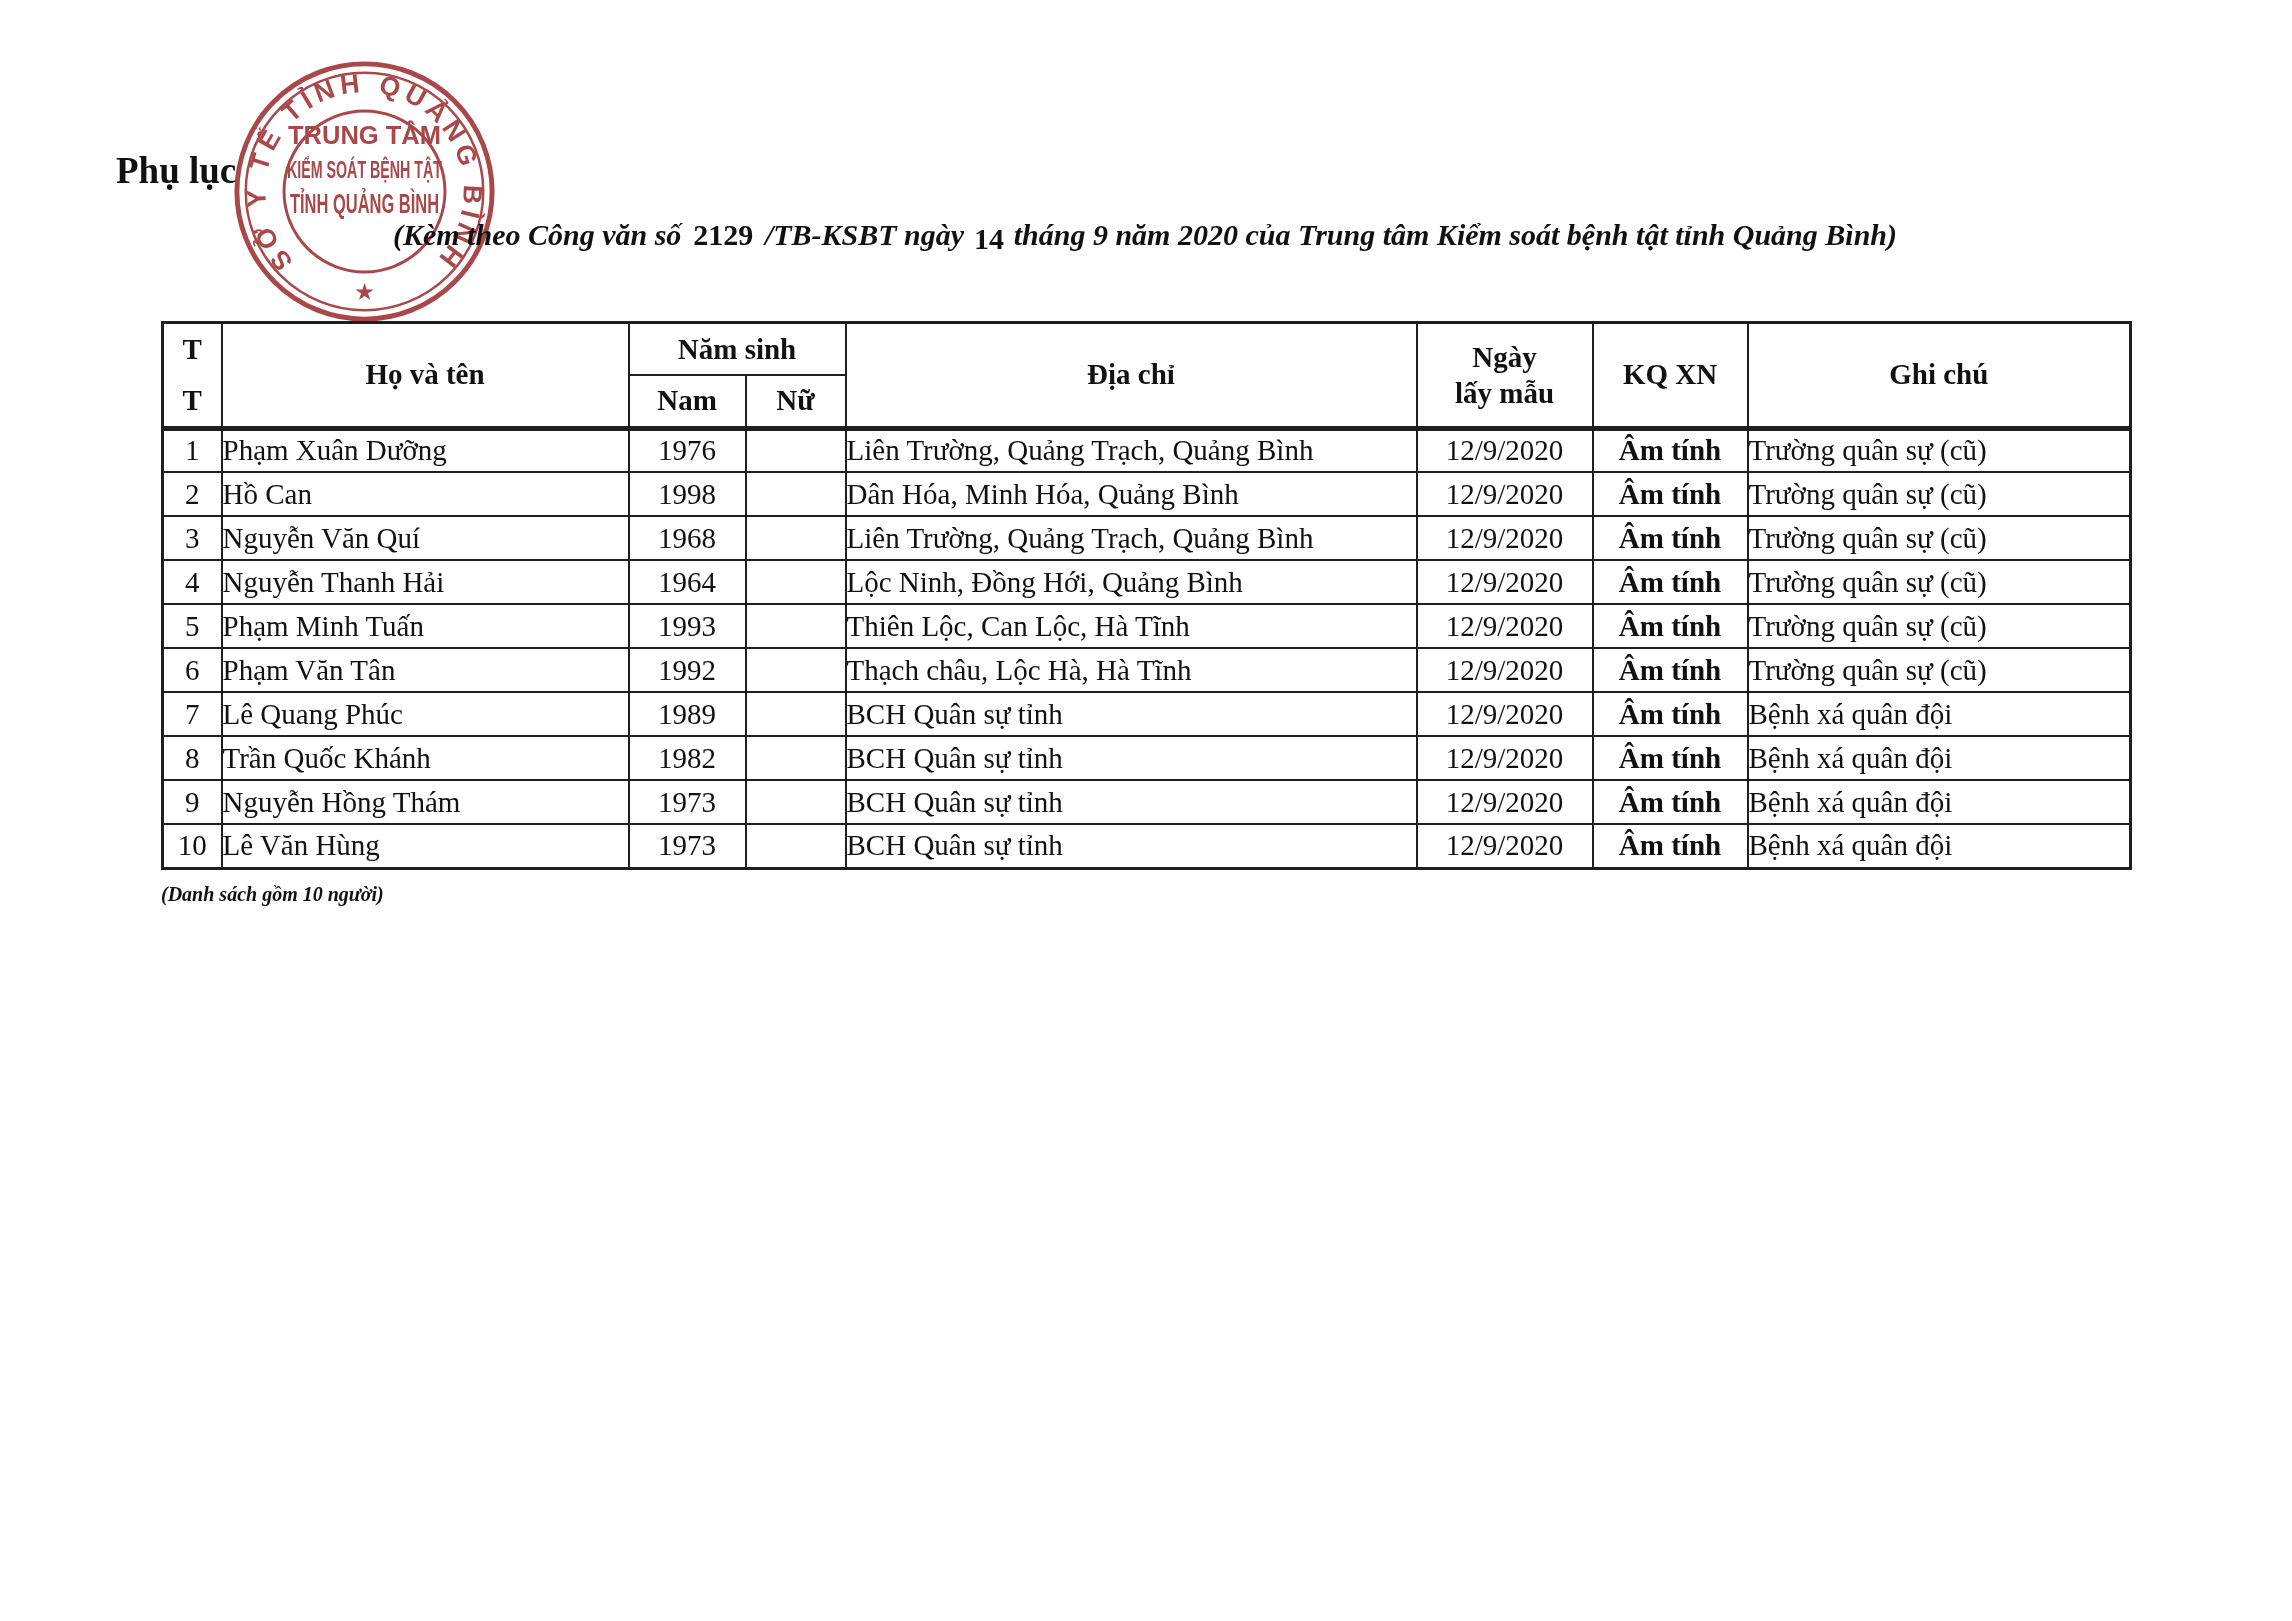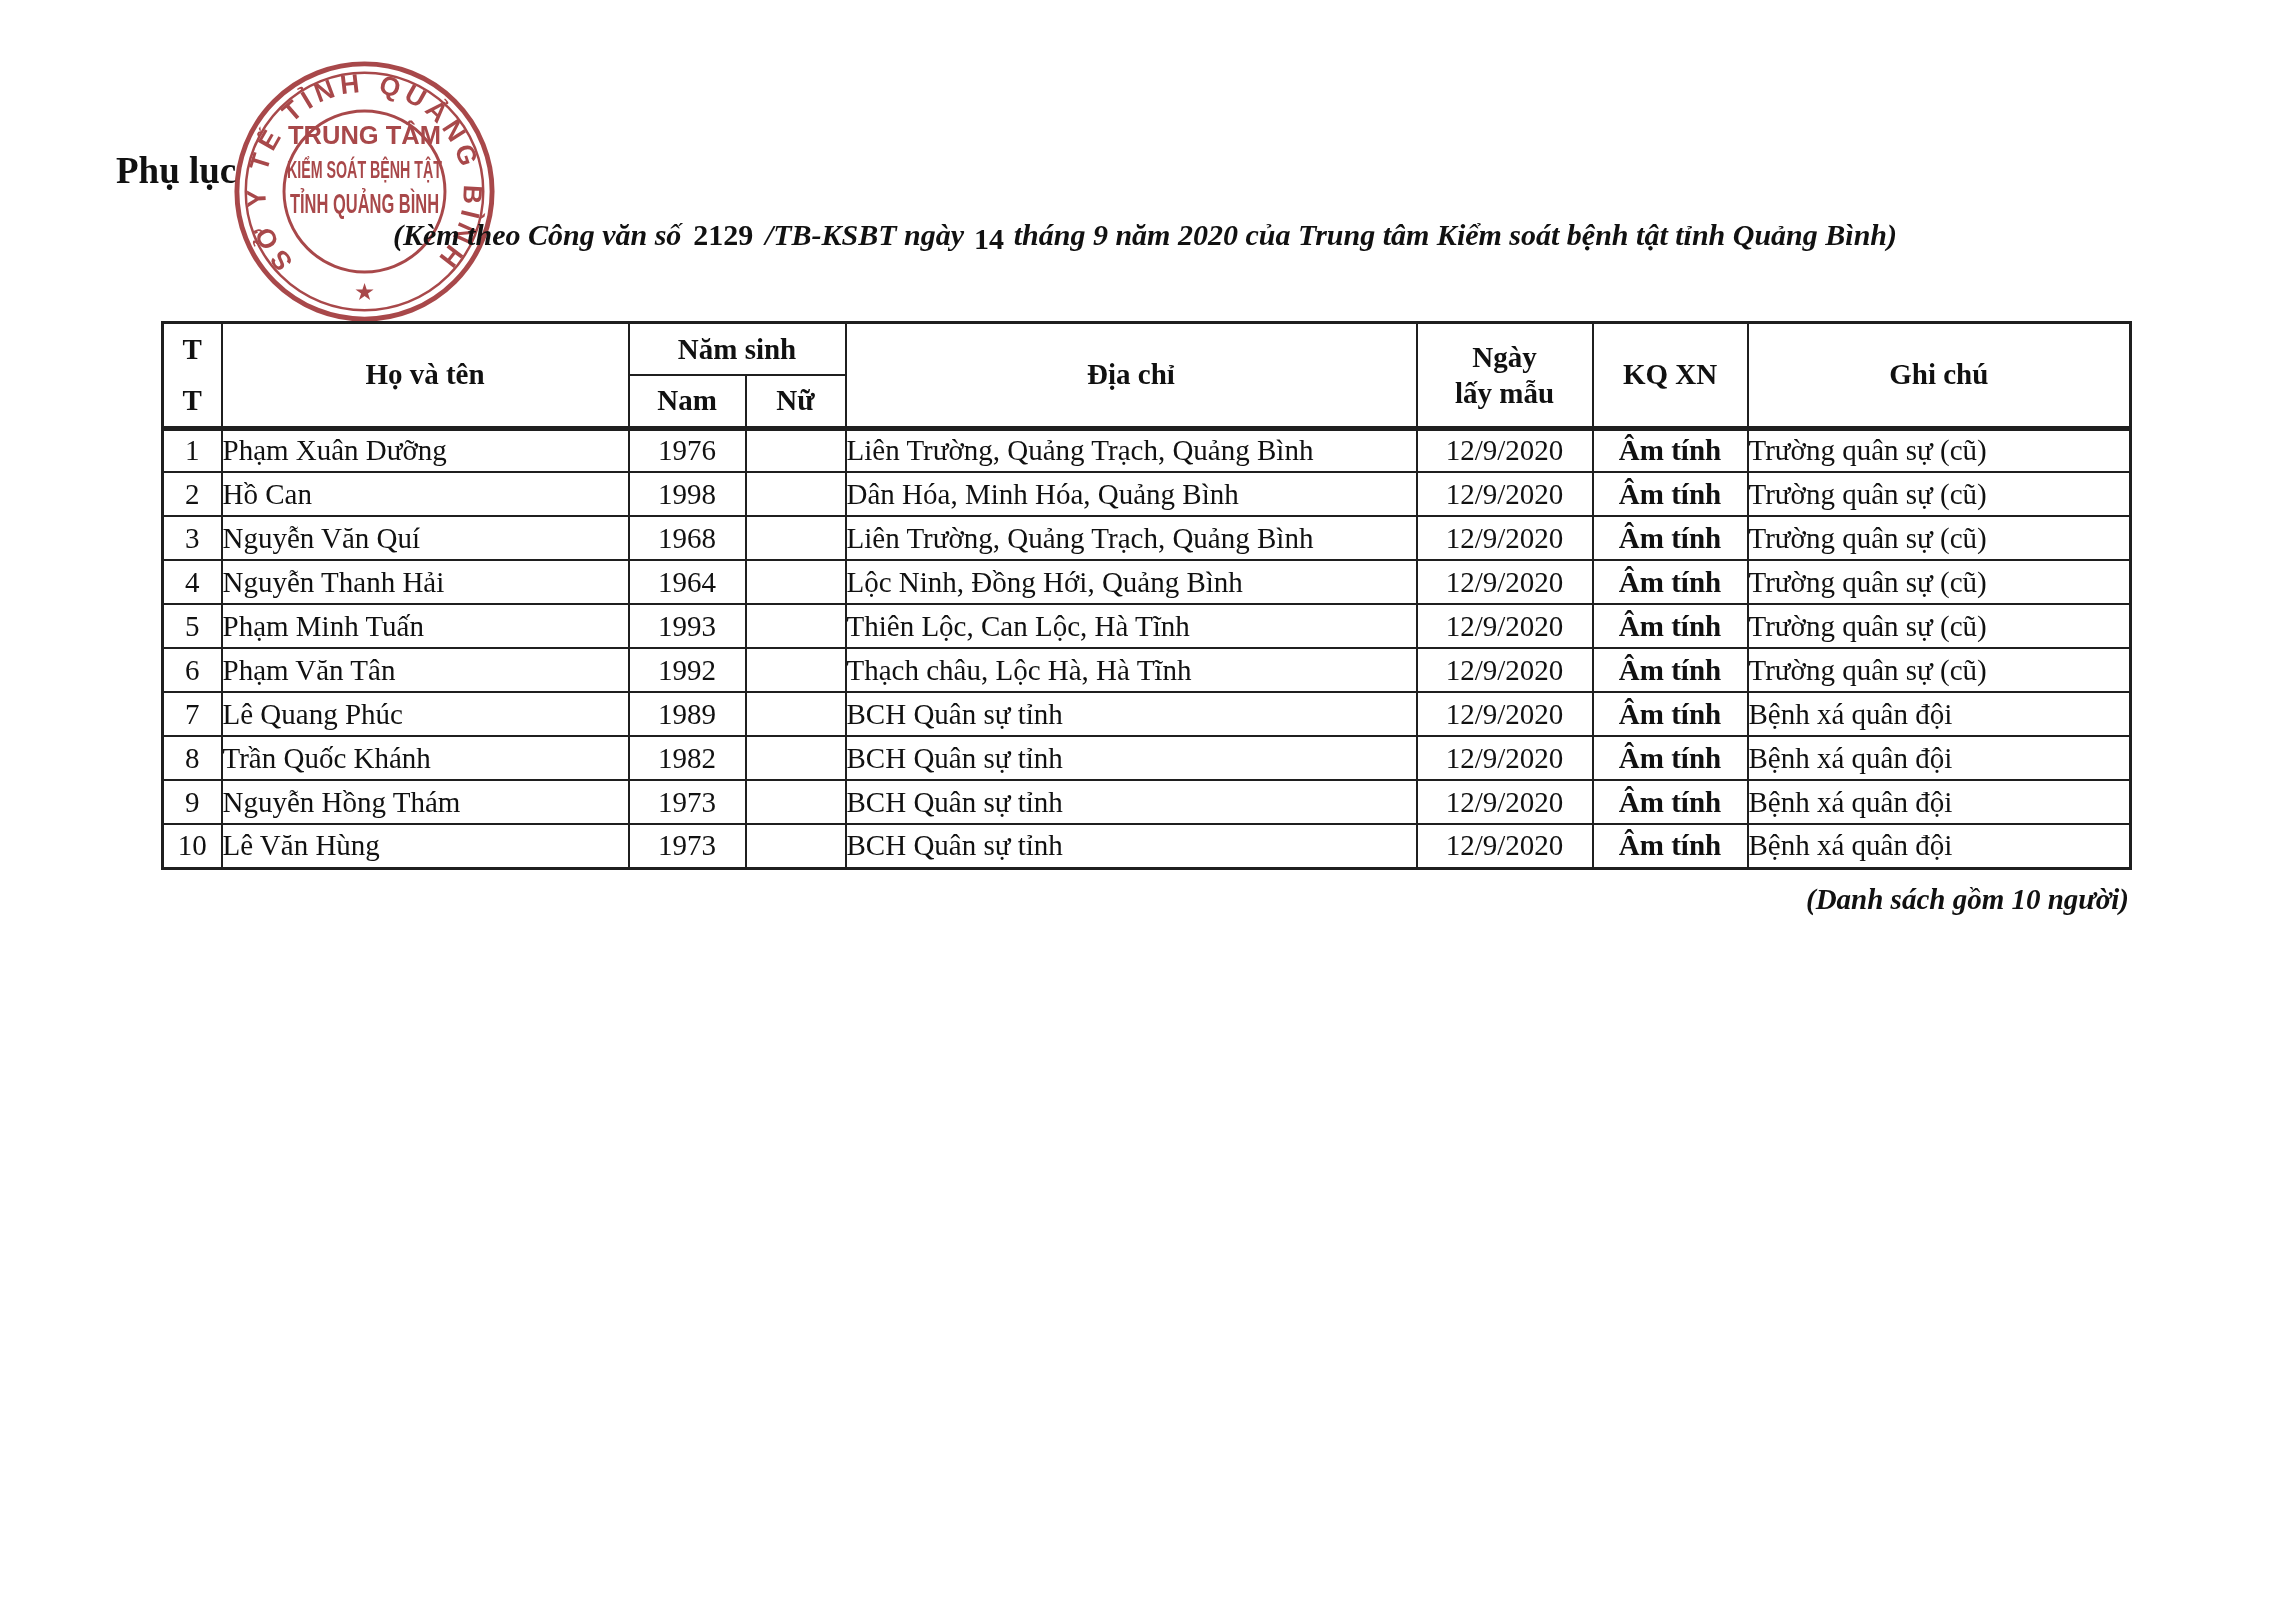--- a/index.html
+++ b/index.html
@@ -114,22 +114,22 @@
   .c-center { text-align: center; }
   .c-left { text-align: left; padding-left: 13.7px; }
   .result-cell { font-weight: bold; text-align: center; }
 
   
   .footer-note {
     position: absolute;
     left: 161px;
     top: 883px;
     width: 1968px;
-    text-align: right;
-    font-size: 29px;
+    text-align: left;
+    font-size: 20px;
     font-weight: bold;
     font-style: italic;
   }
 </style>
 </head>
 <body>
 
 <div class="page">
 
   <div class="appendix">Phụ lục</div>

